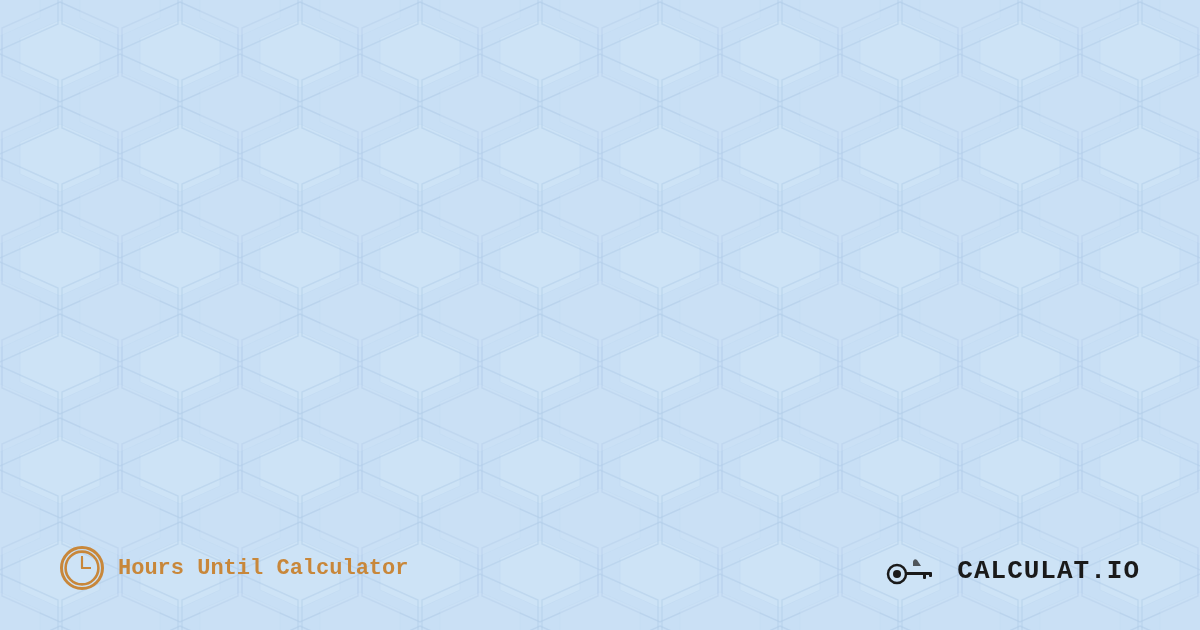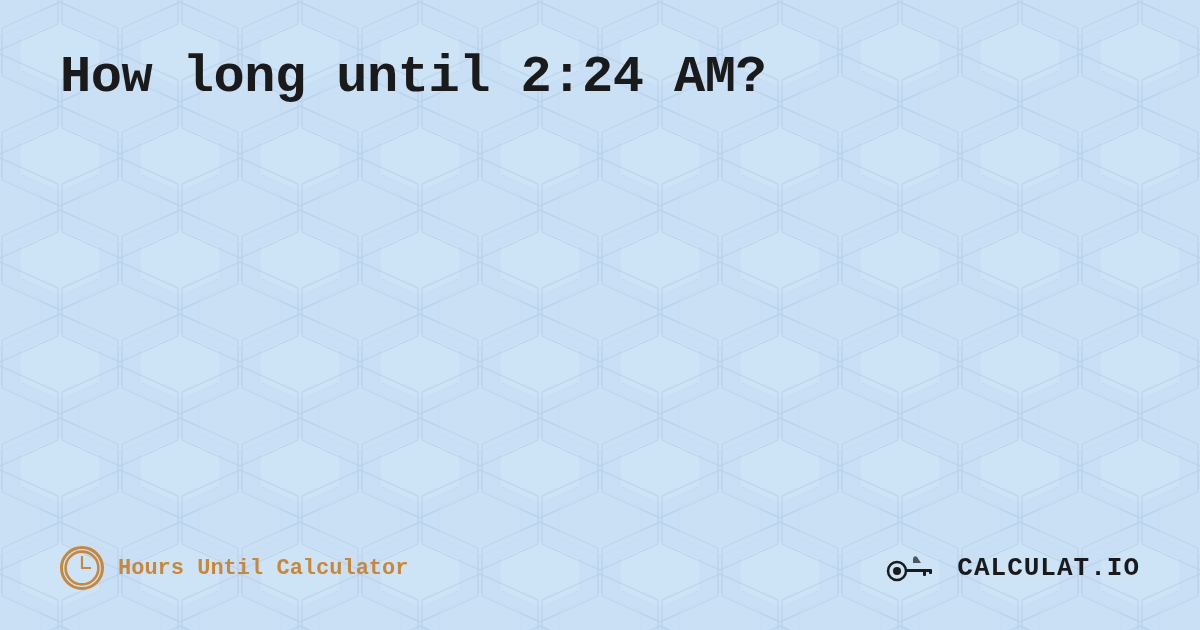--- a/index.html
+++ b/index.html
@@ -49,21 +49,21 @@
       font-family: 'Courier New', Courier, monospace;
       font-size: 22px;
       color: #1a1a1a;
       line-height: 1.7;
       max-width: 1060px;
     }
 
     .footer {
       display: flex;
       justify-content: space-between;
-      align-items: center;
+      align-items: flex-end;
       padding-top: 20px;
     }
 
     .footer-left {
       display: flex;
       align-items: center;
       gap: 14px;
     }
 
     .clock-icon {
@@ -145,21 +145,20 @@
       <polygon points="60,20 100,38 100,70 60,88 20,70 20,38" fill="#cce2f5" stroke="#b0cce8" stroke-width="0.5" opacity="0.3"></polygon>
     </pattern>
   </defs>
   <rect width="100%" height="100%" fill="#c8dff5"></rect>
   <rect width="100%" height="100%" fill="url(#diamonds)"></rect>
   <rect width="100%" height="100%" fill="url(#diamonds2)"></rect>
 </svg>
 
 <div class="content">
   <div class="main-text">
-    <h1>How long until 2:24 AM?</h1>
 
   </div>
 
   <div class="footer">
     <div class="footer-left">
       <div class="clock-icon">
         <svg width="44" height="44" viewBox="0 0 44 44" fill="none" xmlns="http://www.w3.org/2000/svg">
           <circle cx="22" cy="22" r="19" stroke="#c8873a" stroke-width="3" fill="none"></circle>
           <line x1="22" y1="22" x2="22" y2="10" stroke="#c8873a" stroke-width="2.5" stroke-linecap="round"></line>
           <line x1="22" y1="22" x2="30" y2="22" stroke="#c8873a" stroke-width="2.5" stroke-linecap="round"></line>

